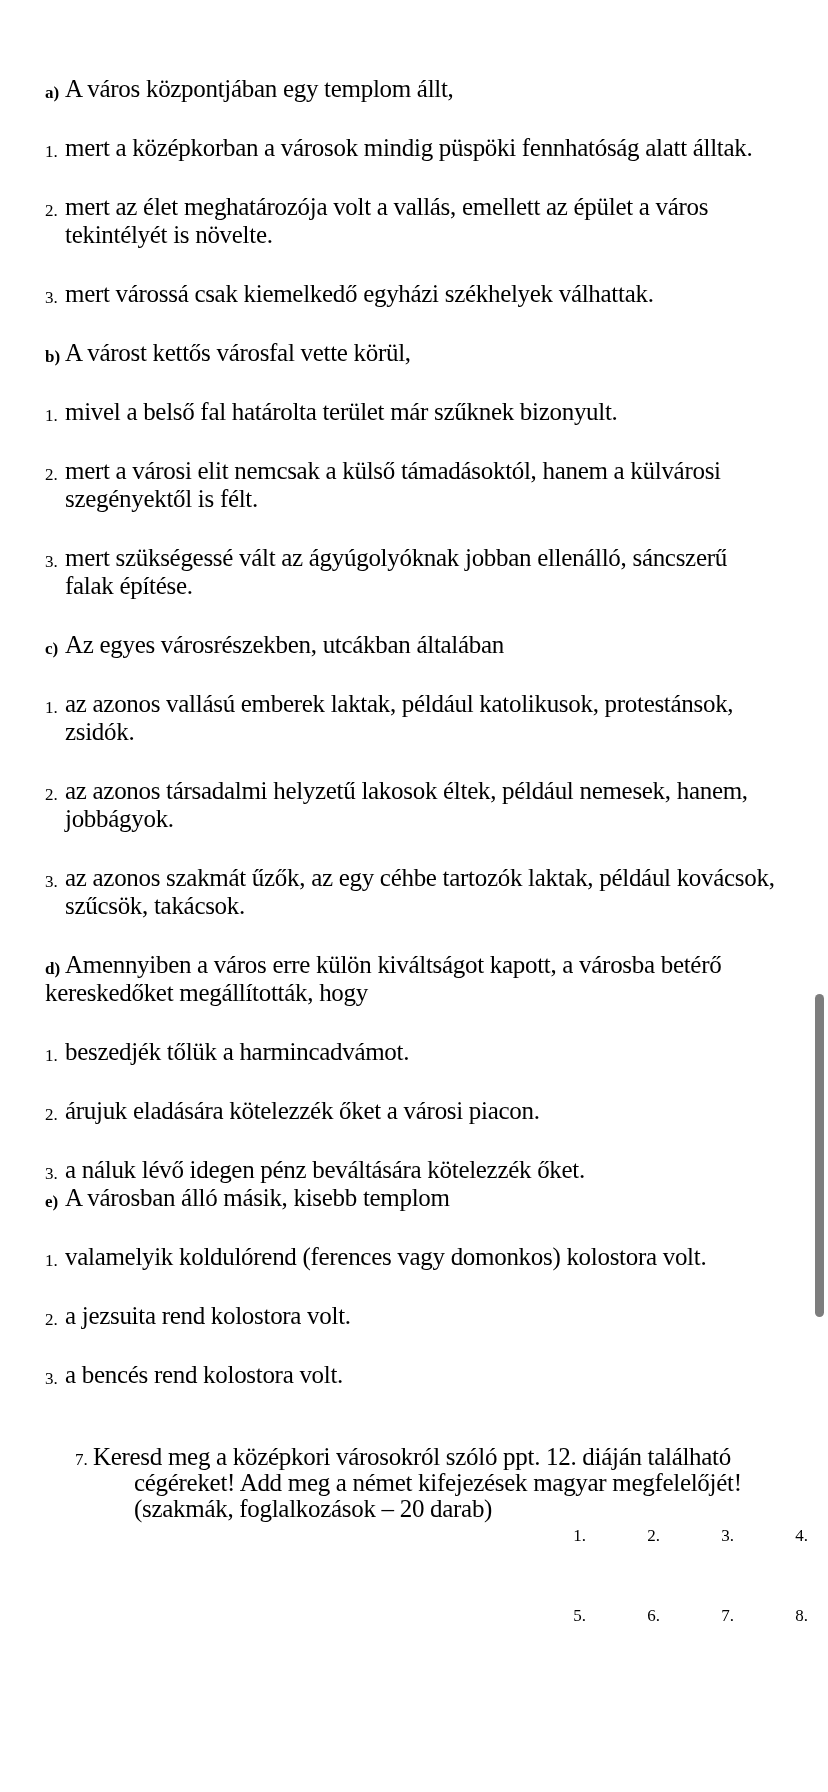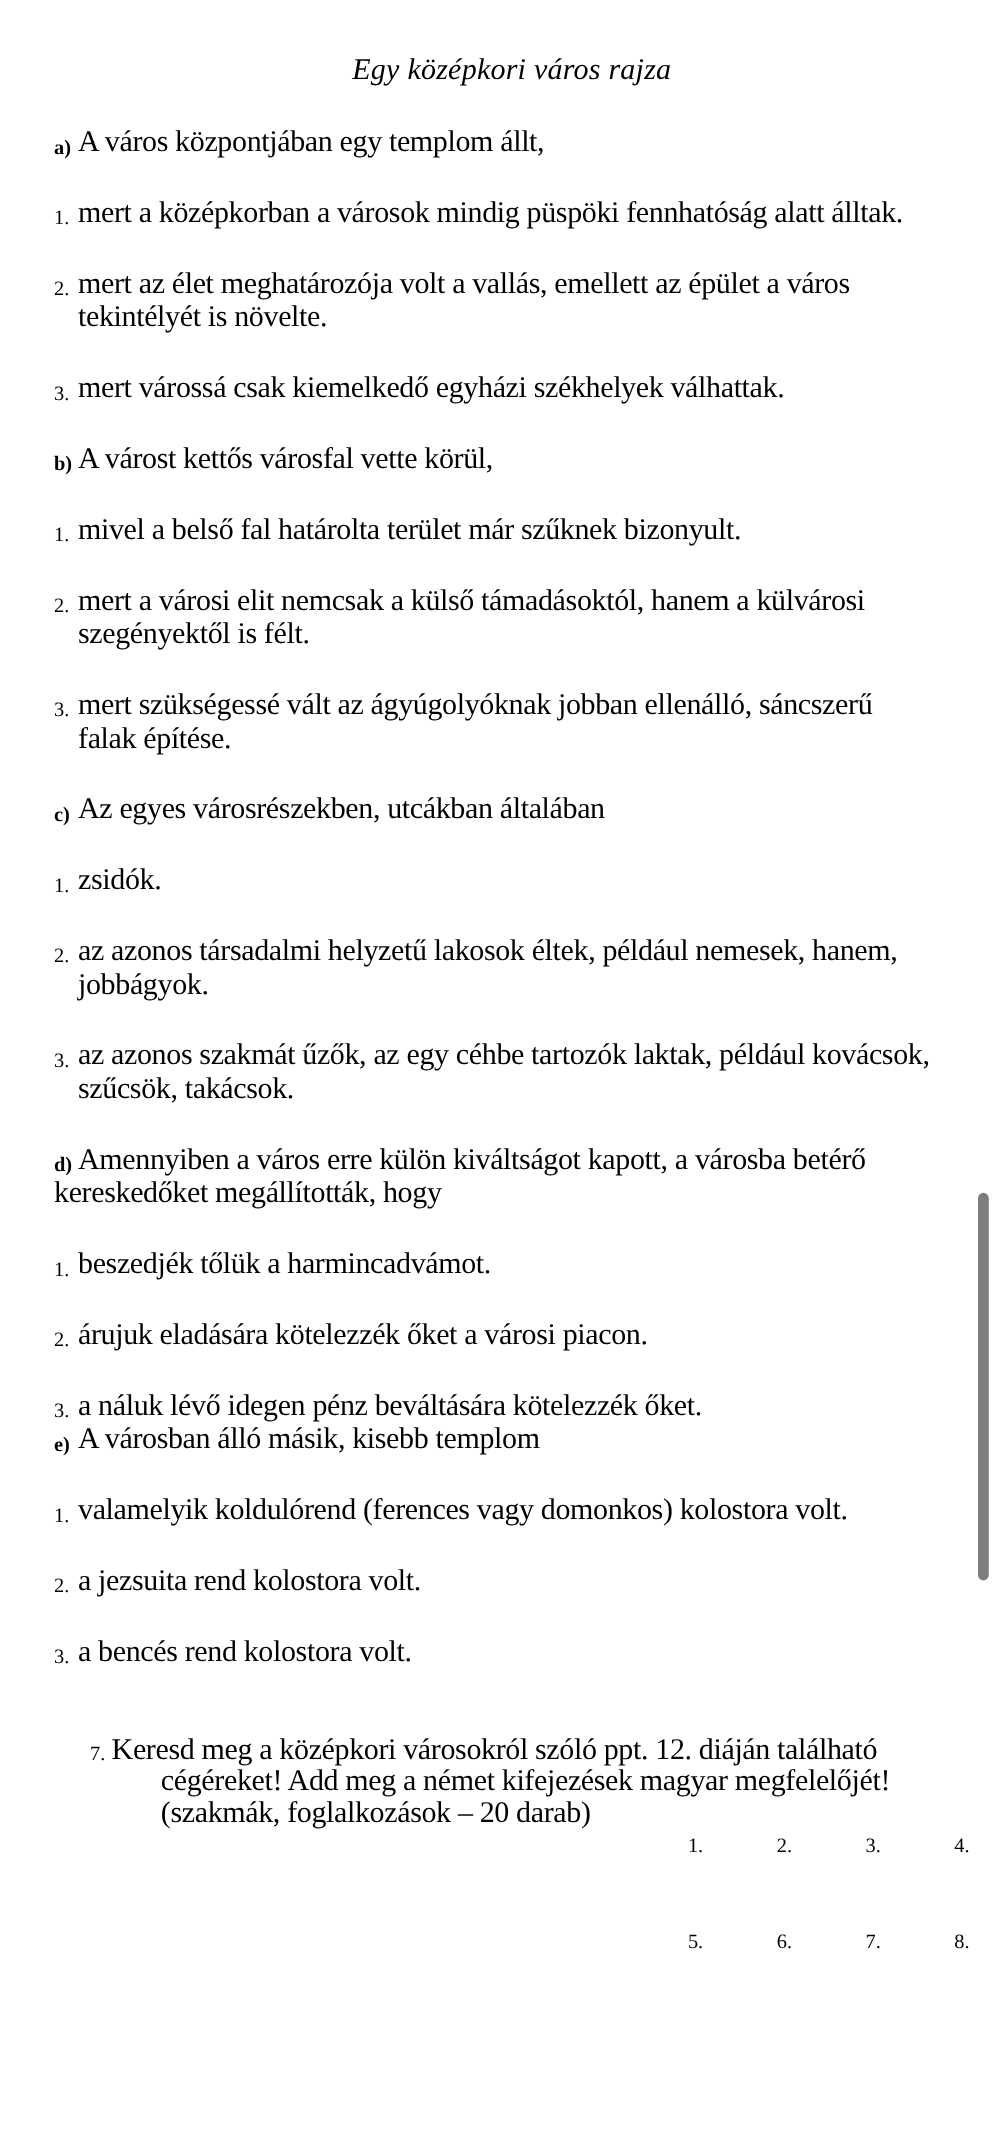--- a/index.html
+++ b/index.html
@@ -81,21 +81,20 @@
     width:9px;height:323px;
     border-radius:4.5px;
     background:var(--scrollbar);
   }
 </style>
 </head>
 <body>
 
 <div class="doc">
 
-  <div class="title">Egy középkori város rajza</div>
 
   <div class="item">
     <span class="marker letter">a)</span>
     <div class="line">A város központjában egy templom állt,</div>
   </div>
 
   <div class="item">
     <span class="marker">1.</span>
     <div class="line">mert a középkorban a városok mindig püspöki fennhatóság alatt álltak.</div>
   </div>
@@ -133,20 +132,21 @@
     <div class="line">falak építése.</div>
   </div>
 
   <div class="item">
     <span class="marker letter">c)</span>
     <div class="line">Az egyes városrészekben, utcákban általában</div>
   </div>
 
   <div class="item">
     <span class="marker">1.</span>
+    <div class="line">az azonos vallású emberek laktak, például katolikusok, protestánsok,</div>
     <div class="line">zsidók.</div>
   </div>
 
   <div class="item">
     <span class="marker">2.</span>
     <div class="line">az azonos társadalmi helyzetű lakosok éltek, például nemesek, hanem,</div>
     <div class="line">jobbágyok.</div>
   </div>
 
   <div class="item">

